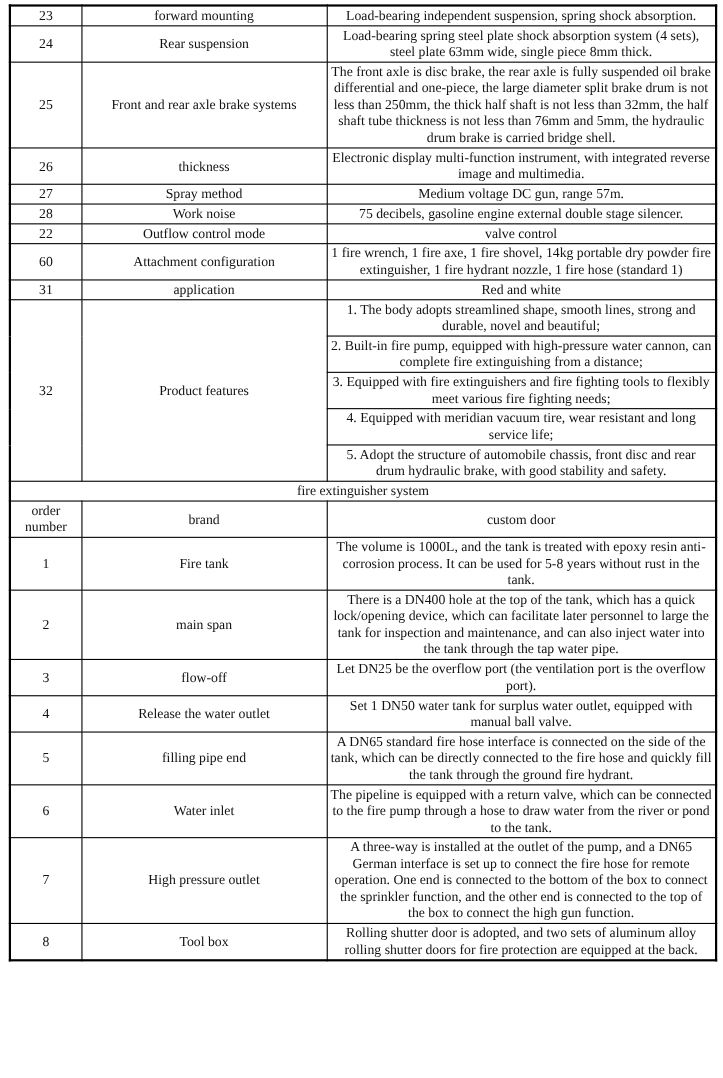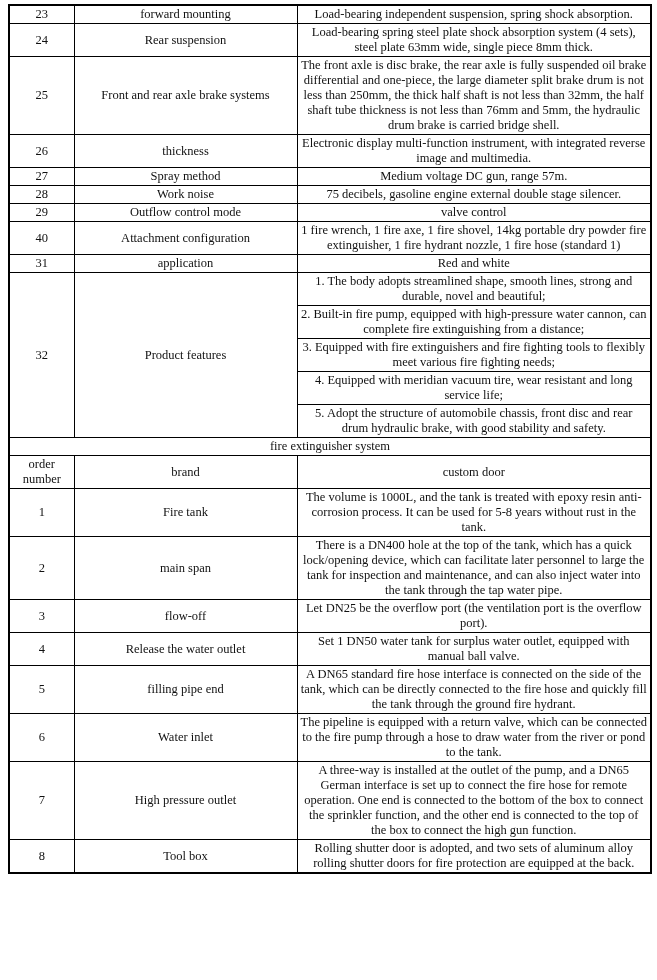--- a/index.html
+++ b/index.html
@@ -76,26 +76,26 @@
         <td>27</td>
         <td>Spray method</td>
         <td>Medium voltage DC gun, range 57m.</td>
       </tr>
       <tr>
         <td>28</td>
         <td>Work noise</td>
         <td>75 decibels, gasoline engine external double stage silencer.</td>
       </tr>
       <tr>
-        <td>29</td>
+        <td>22</td>
         <td>Outflow control mode</td>
         <td>valve control</td>
       </tr>
       <tr>
-        <td>40</td>
+        <td>60</td>
         <td>Attachment configuration</td>
         <td>1 fire wrench, 1 fire axe, 1 fire shovel, 14kg portable dry powder fire extinguisher, 1 fire hydrant nozzle, 1 fire hose (standard 1)</td>
       </tr>
       <tr>
         <td>31</td>
         <td>application</td>
         <td>Red and white</td>
       </tr>
 
       <tr>

